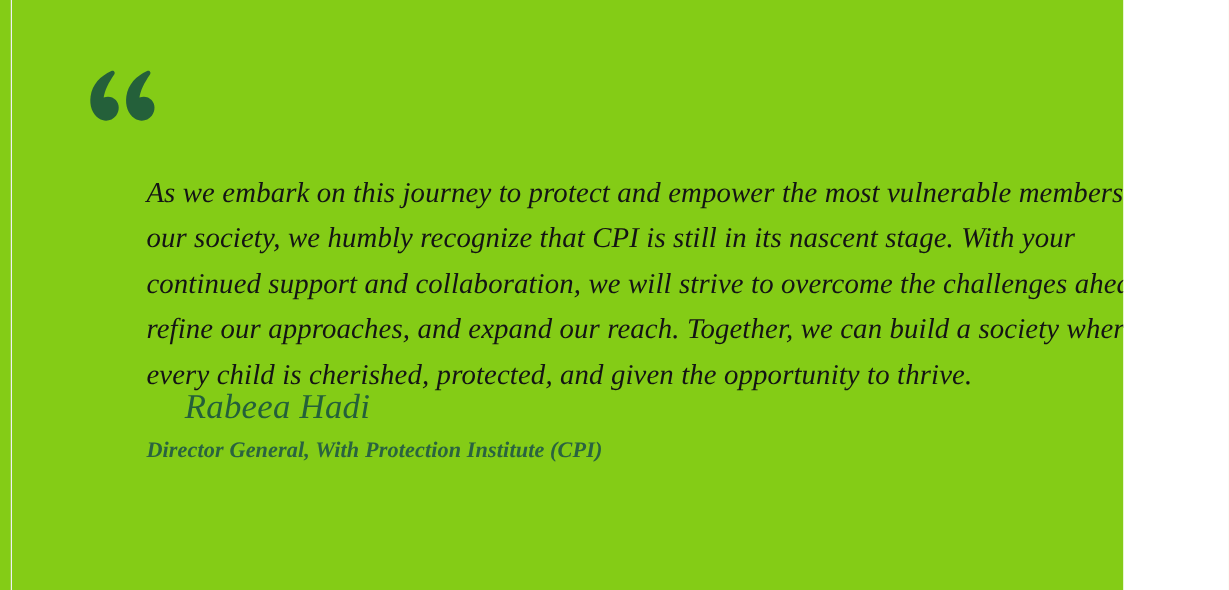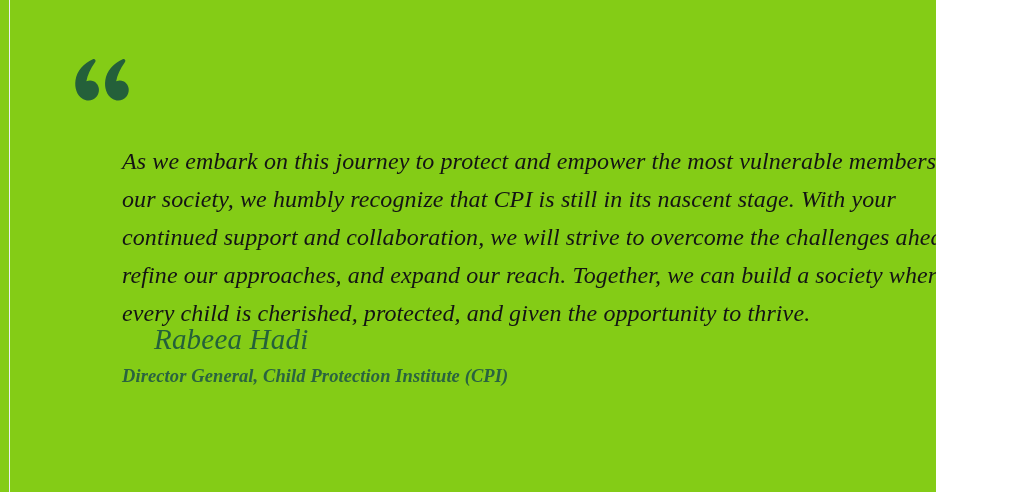--- a/index.html
+++ b/index.html
@@ -105,17 +105,17 @@
       <svg viewBox="0 0 62 52" xmlns="http://www.w3.org/2000/svg" aria-hidden="true">
         <path fill="#24603a" d="M24.8 1.2c1.9-0.9 3.6 1.1 2.4 2.8C22.4 11 19.3 17.2 18.4 23.3c3.7-1.4 7.6-0.6 10.1 2.1 3.2 3.4 3.3 9.1 0.2 13.1-3.4 4.4-9.6 5.4-14.2 2.3C8.9 37.2 6.4 29.9 7.5 22.2 8.9 12.5 15.6 5.4 24.8 1.2Z"></path>
         <path fill="#24603a" d="M54.6 1.2c1.9-0.9 3.6 1.1 2.4 2.8C52.2 11 49.1 17.2 48.2 23.3c3.7-1.4 7.6-0.6 10.1 2.1 3.2 3.4 3.3 9.1 0.2 13.1-3.4 4.4-9.6 5.4-14.2 2.3-5.6-3.6-8.1-10.9-7-18.6C38.7 12.5 45.4 5.4 54.6 1.2Z"></path>
       </svg>
     </div>
 
     <p class="quote-body">As we embark on this journey to protect and empower the most vulnerable members of our society, we humbly recognize that CPI is still in its nascent stage. With your continued support and collaboration, we will strive to overcome the challenges ahead, refine our approaches, and expand our reach. Together, we can build a society where every child is cherished, protected, and given the opportunity to thrive.</p>
 
     <div class="attribution">
       <span class="attr-name">Rabeea Hadi</span>
-      <span class="attr-role">Director General, Child Protection Institute (CPI)</span>
+      <span class="attr-role">Director General, With Protection Institute (CPI)</span>
     </div>
 
   </div>
 </div>
 
 </body></html>

